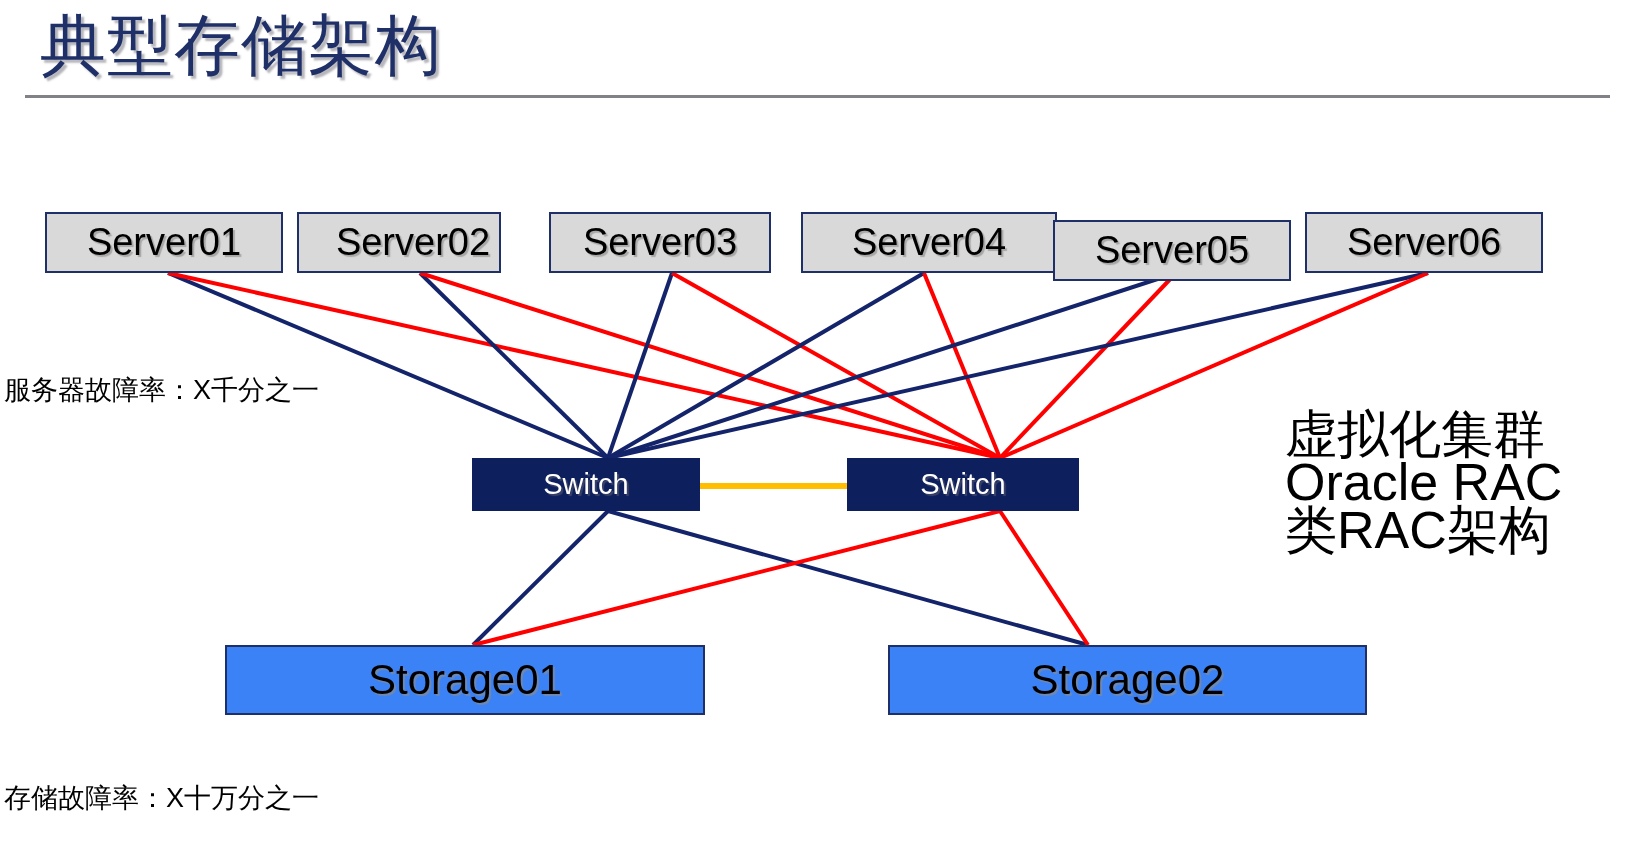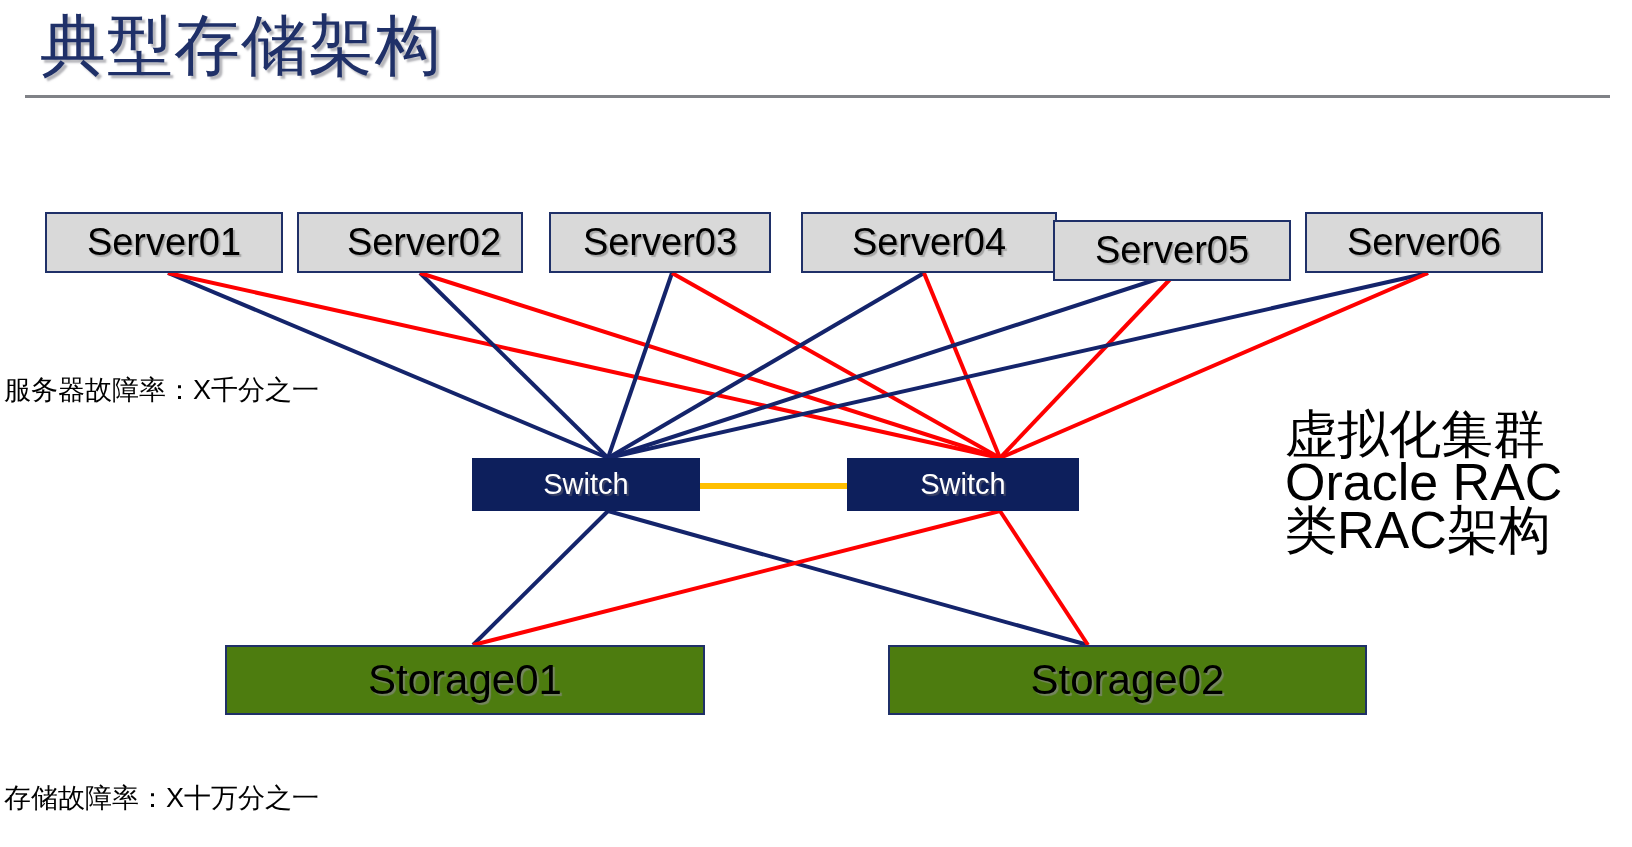--- a/index.html
+++ b/index.html
@@ -57,21 +57,21 @@
     text-align: center;
   }
   .node-server {
     background: #d9d9d9;
     border: 2px solid #1f3068;
     font-size: 38px;
     color: #000000;
     text-shadow: 2px 2px 1px rgba(140,140,140,0.65);
   }
   .node-storage {
-    background: #4d7c0f;
+    background: #3b82f6;
     border: 2px solid #1f3068;
     font-size: 42px;
     color: #000000;
     text-shadow: 2px 2px 1px rgba(140,140,140,0.65);
   }
   .node-switch {
     background: #0d1f5c;
     border: none;
     font-size: 29px;
     color: #ffffff;
@@ -126,21 +126,21 @@
         <line x1="1000" y1="511" x2="473" y2="645" stroke="#fe0000" stroke-width="4" stroke-linecap="butt"></line>
         <line x1="1000" y1="511" x2="1088" y2="645" stroke="#fe0000" stroke-width="4" stroke-linecap="butt"></line>
         <line x1="700" y1="486" x2="847" y2="486" stroke="#ffbf00" stroke-width="6" stroke-linecap="butt"></line>
       </g>
   </svg>
 
   <div id="nodes-layer">
       <div class="node node-server" style="left: 45px; top: 212px; width: 238px; height: 61px;">
         <span>Server01</span>
       </div>
-      <div class="node node-server" style="left: 297px; top: 212px; width: 226px; height: 61px; padding-left: 28px;">
+      <div class="node node-server" style="left: 297px; top: 212px; width: 204px; height: 61px; padding-left: 28px;">
         <span>Server02</span>
       </div>
       <div class="node node-server" style="left: 549px; top: 212px; width: 222px; height: 61px;">
         <span>Server03</span>
       </div>
       <div class="node node-server" style="left: 801px; top: 212px; width: 256px; height: 61px;">
         <span>Server04</span>
       </div>
       <div class="node node-server" style="left: 1053px; top: 220px; width: 238px; height: 61px;">
         <span>Server05</span>

